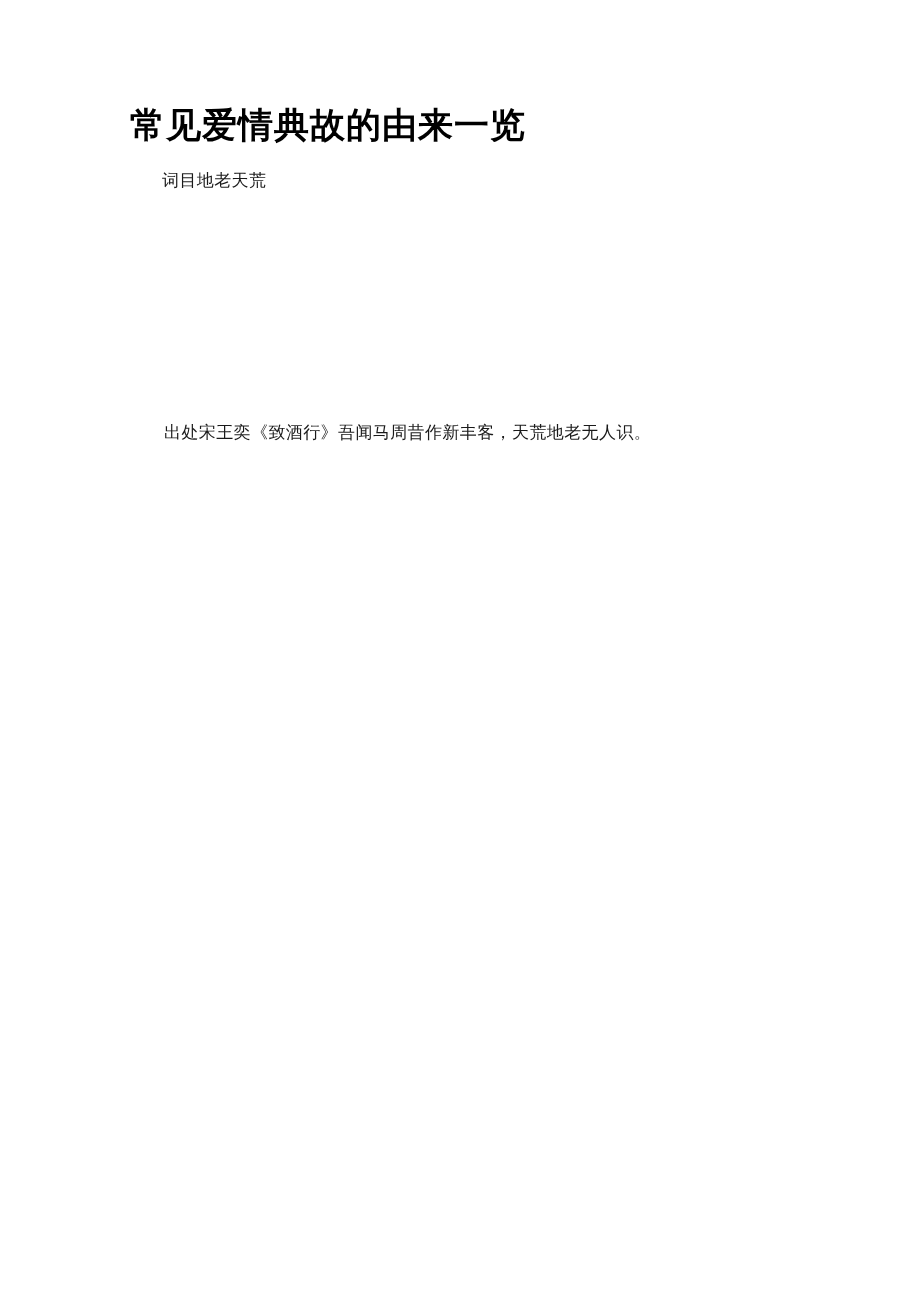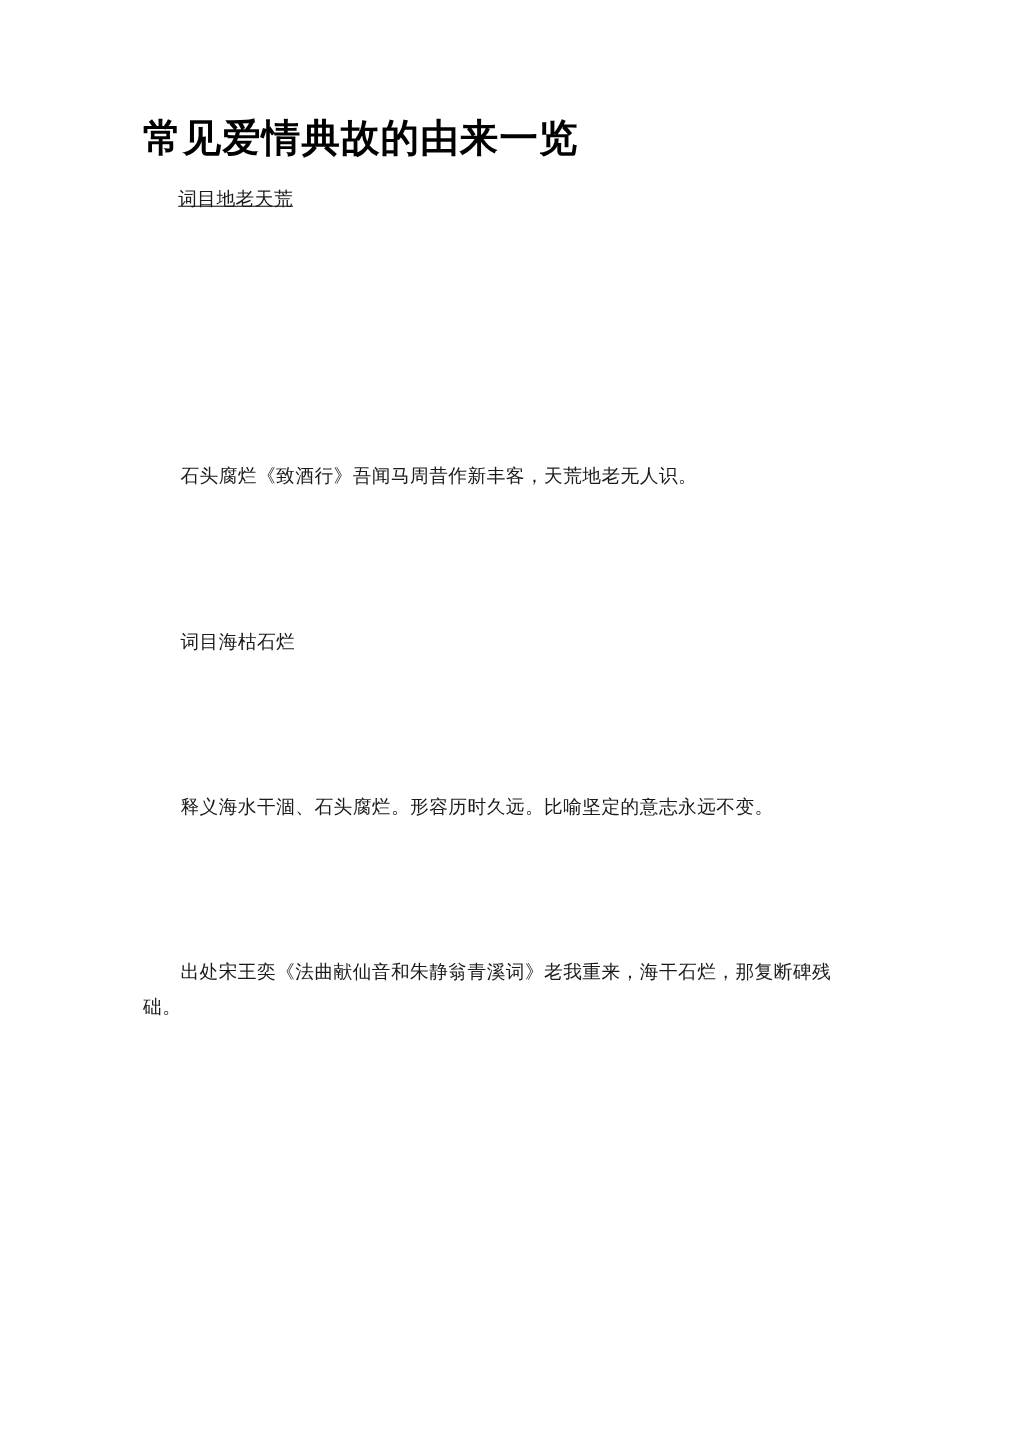--- a/index.html
+++ b/index.html
@@ -36,49 +36,38 @@
     color: #1a1a1a;
   }
   .para {
     margin: 0;
     text-indent: 34px;
     letter-spacing: 0.4px;
   }
   .spacer-xs { height: 18px; }
   .spacer-md { height: 110px; }
   .spacer-lg { height: 118px; }
-  .small-indent { text-indent: 32px; text-decoration: underline; }
+  .small-indent { text-indent: 32px; }
 </style>
 </head>
 <body>
 
 <div class="page">
 
   <h1 class="doc-title">常见爱情典故的由来一览</h1>
 
   <div class="spacer-xs"></div>
 
   <div class="block">
     <p class="para small-indent">词目地老天荒</p>
 
     <div class="spacer-md"></div>
 
 
     <div class="spacer-md"></div>
 
-    <p class="para">石头腐烂《致酒行》吾闻马周昔作新丰客，天荒地老无人识。</p>
+    <p class="para">出处宋王奕《致酒行》吾闻马周昔作新丰客，天荒地老无人识。</p>
   </div>
 
   <div class="spacer-lg"></div>
 
-  <div class="block">
-    <p class="para">词目海枯石烂</p>
-
-    <div class="spacer-lg"></div>
-
-    <p class="para">释义海水干涸、石头腐烂。形容历时久远。比喻坚定的意志永远不变。</p>
-
-    <div class="spacer-lg"></div>
-
-    <p class="para">出处宋王奕《法曲献仙音和朱静翁青溪词》老我重来，海干石烂，那复断碑残础。</p>
-  </div>
 
 </div>
 
 </body></html>

